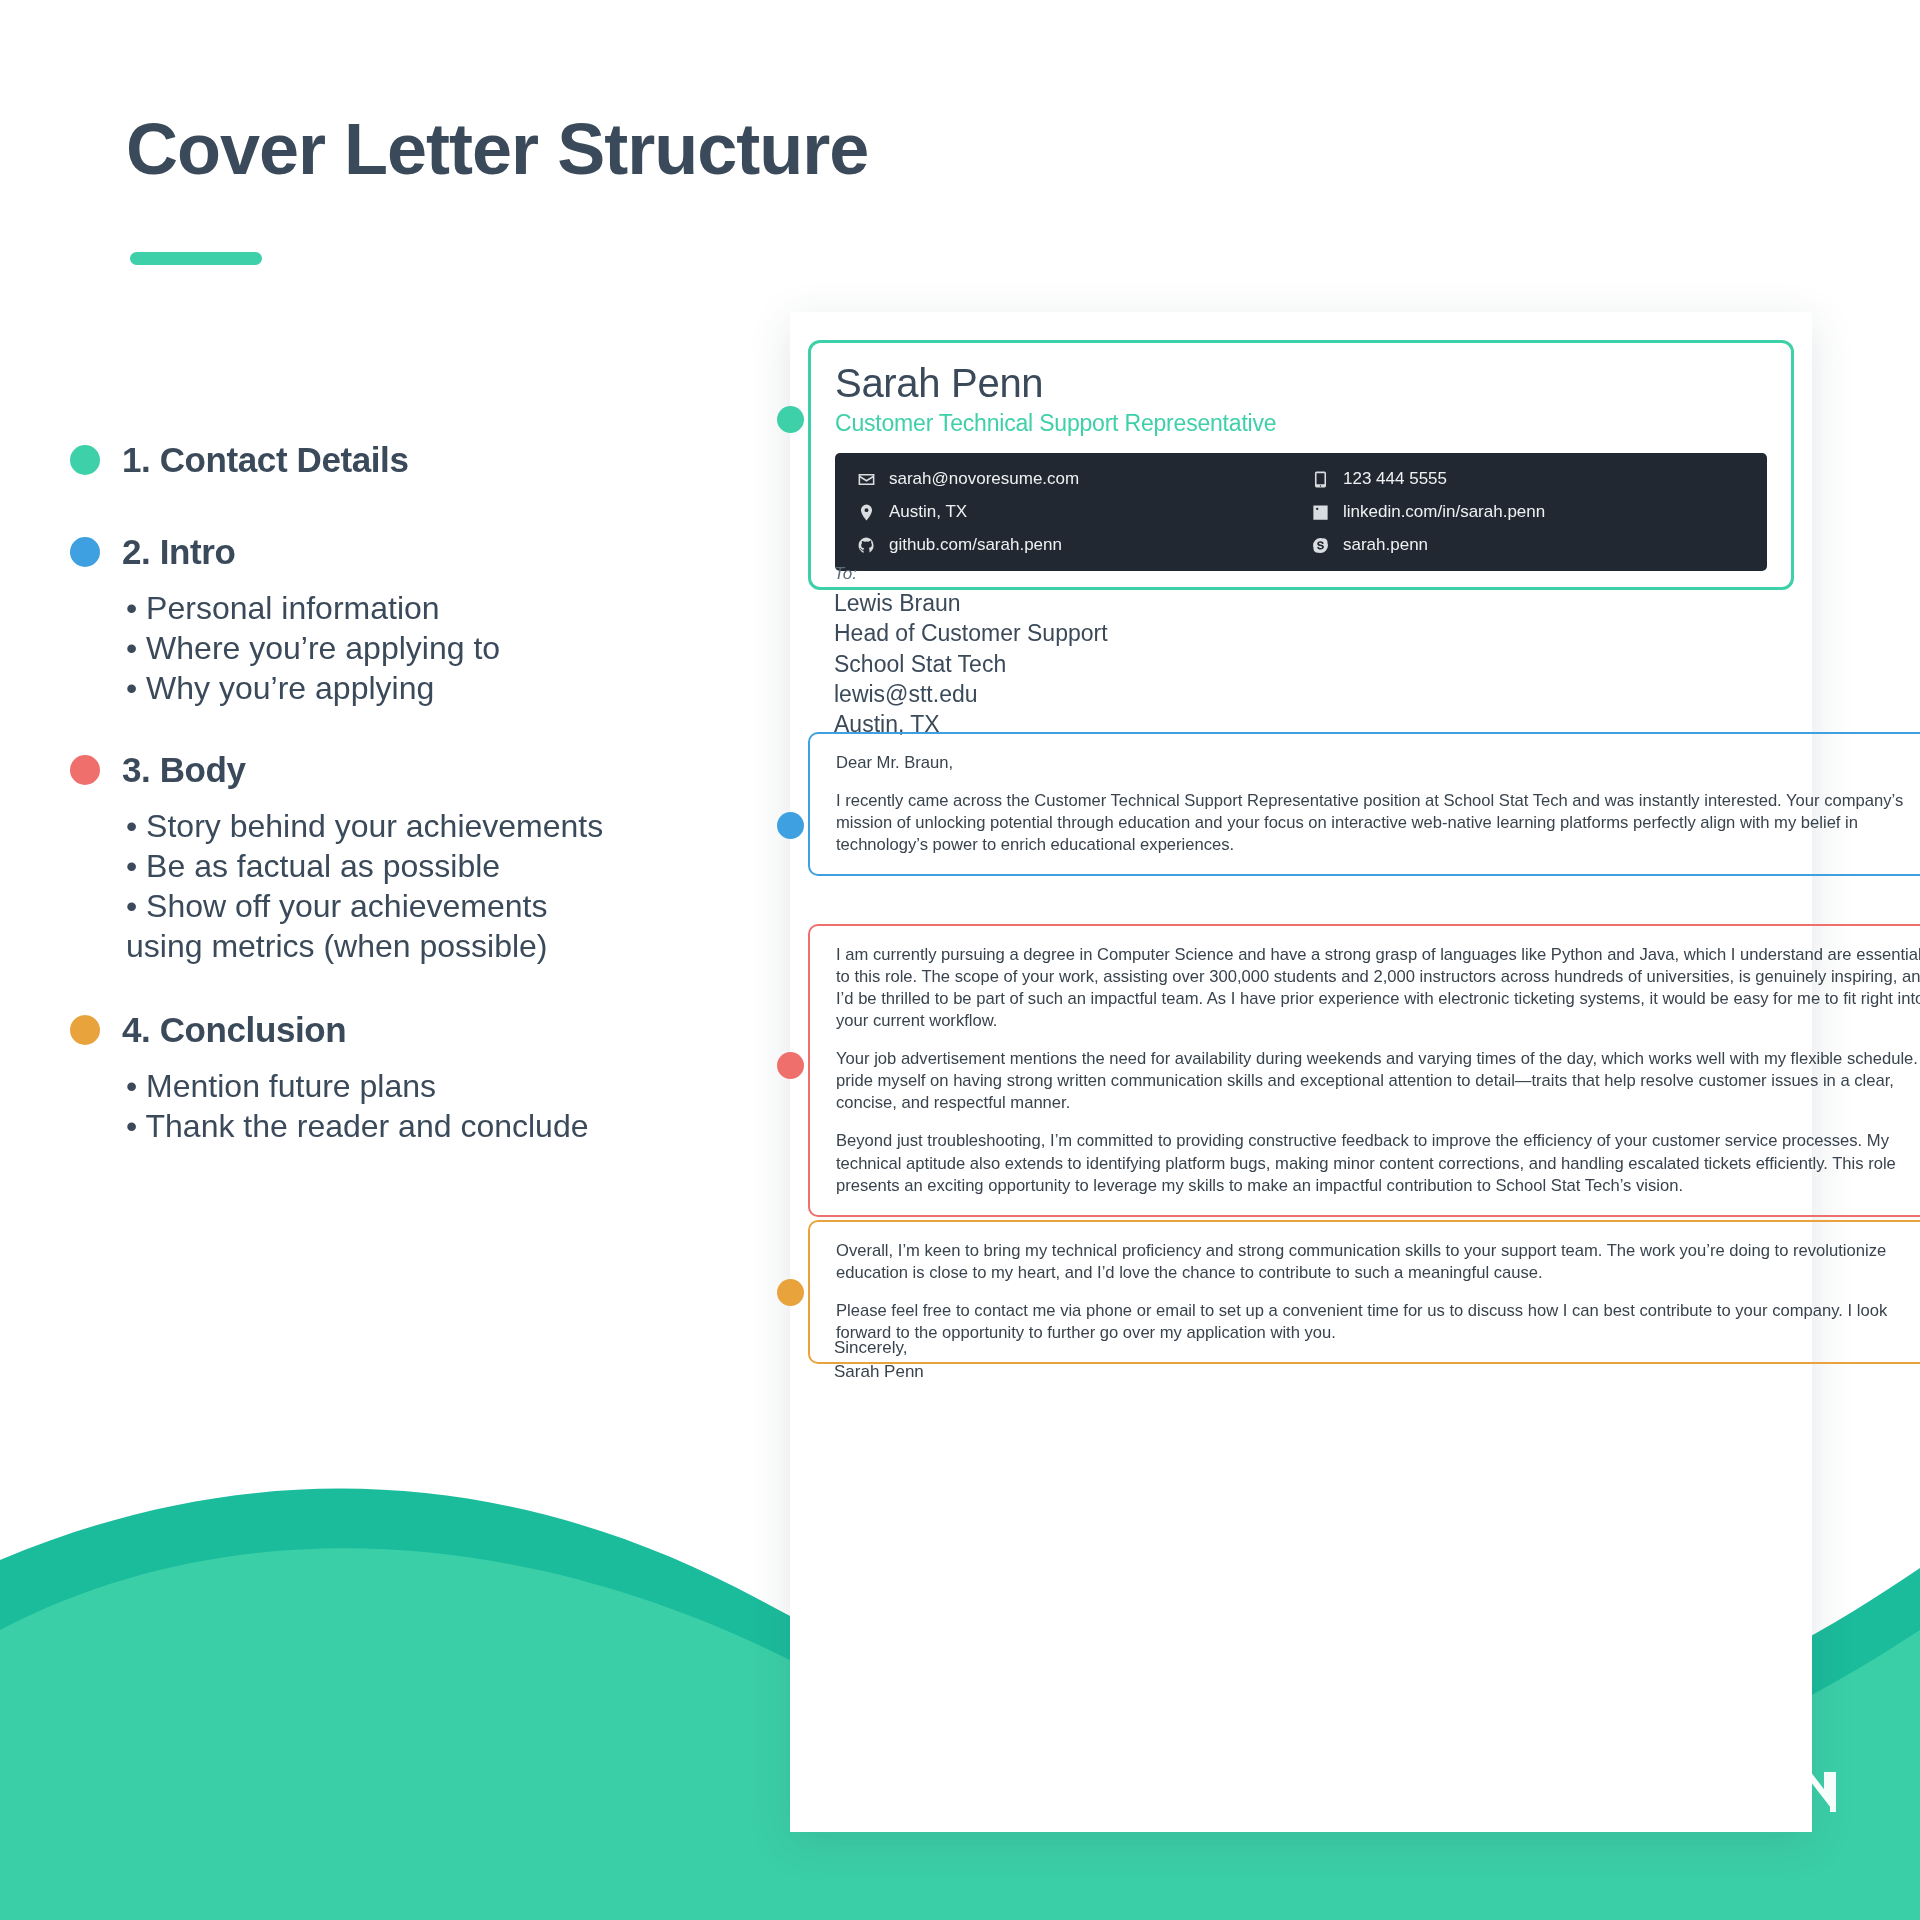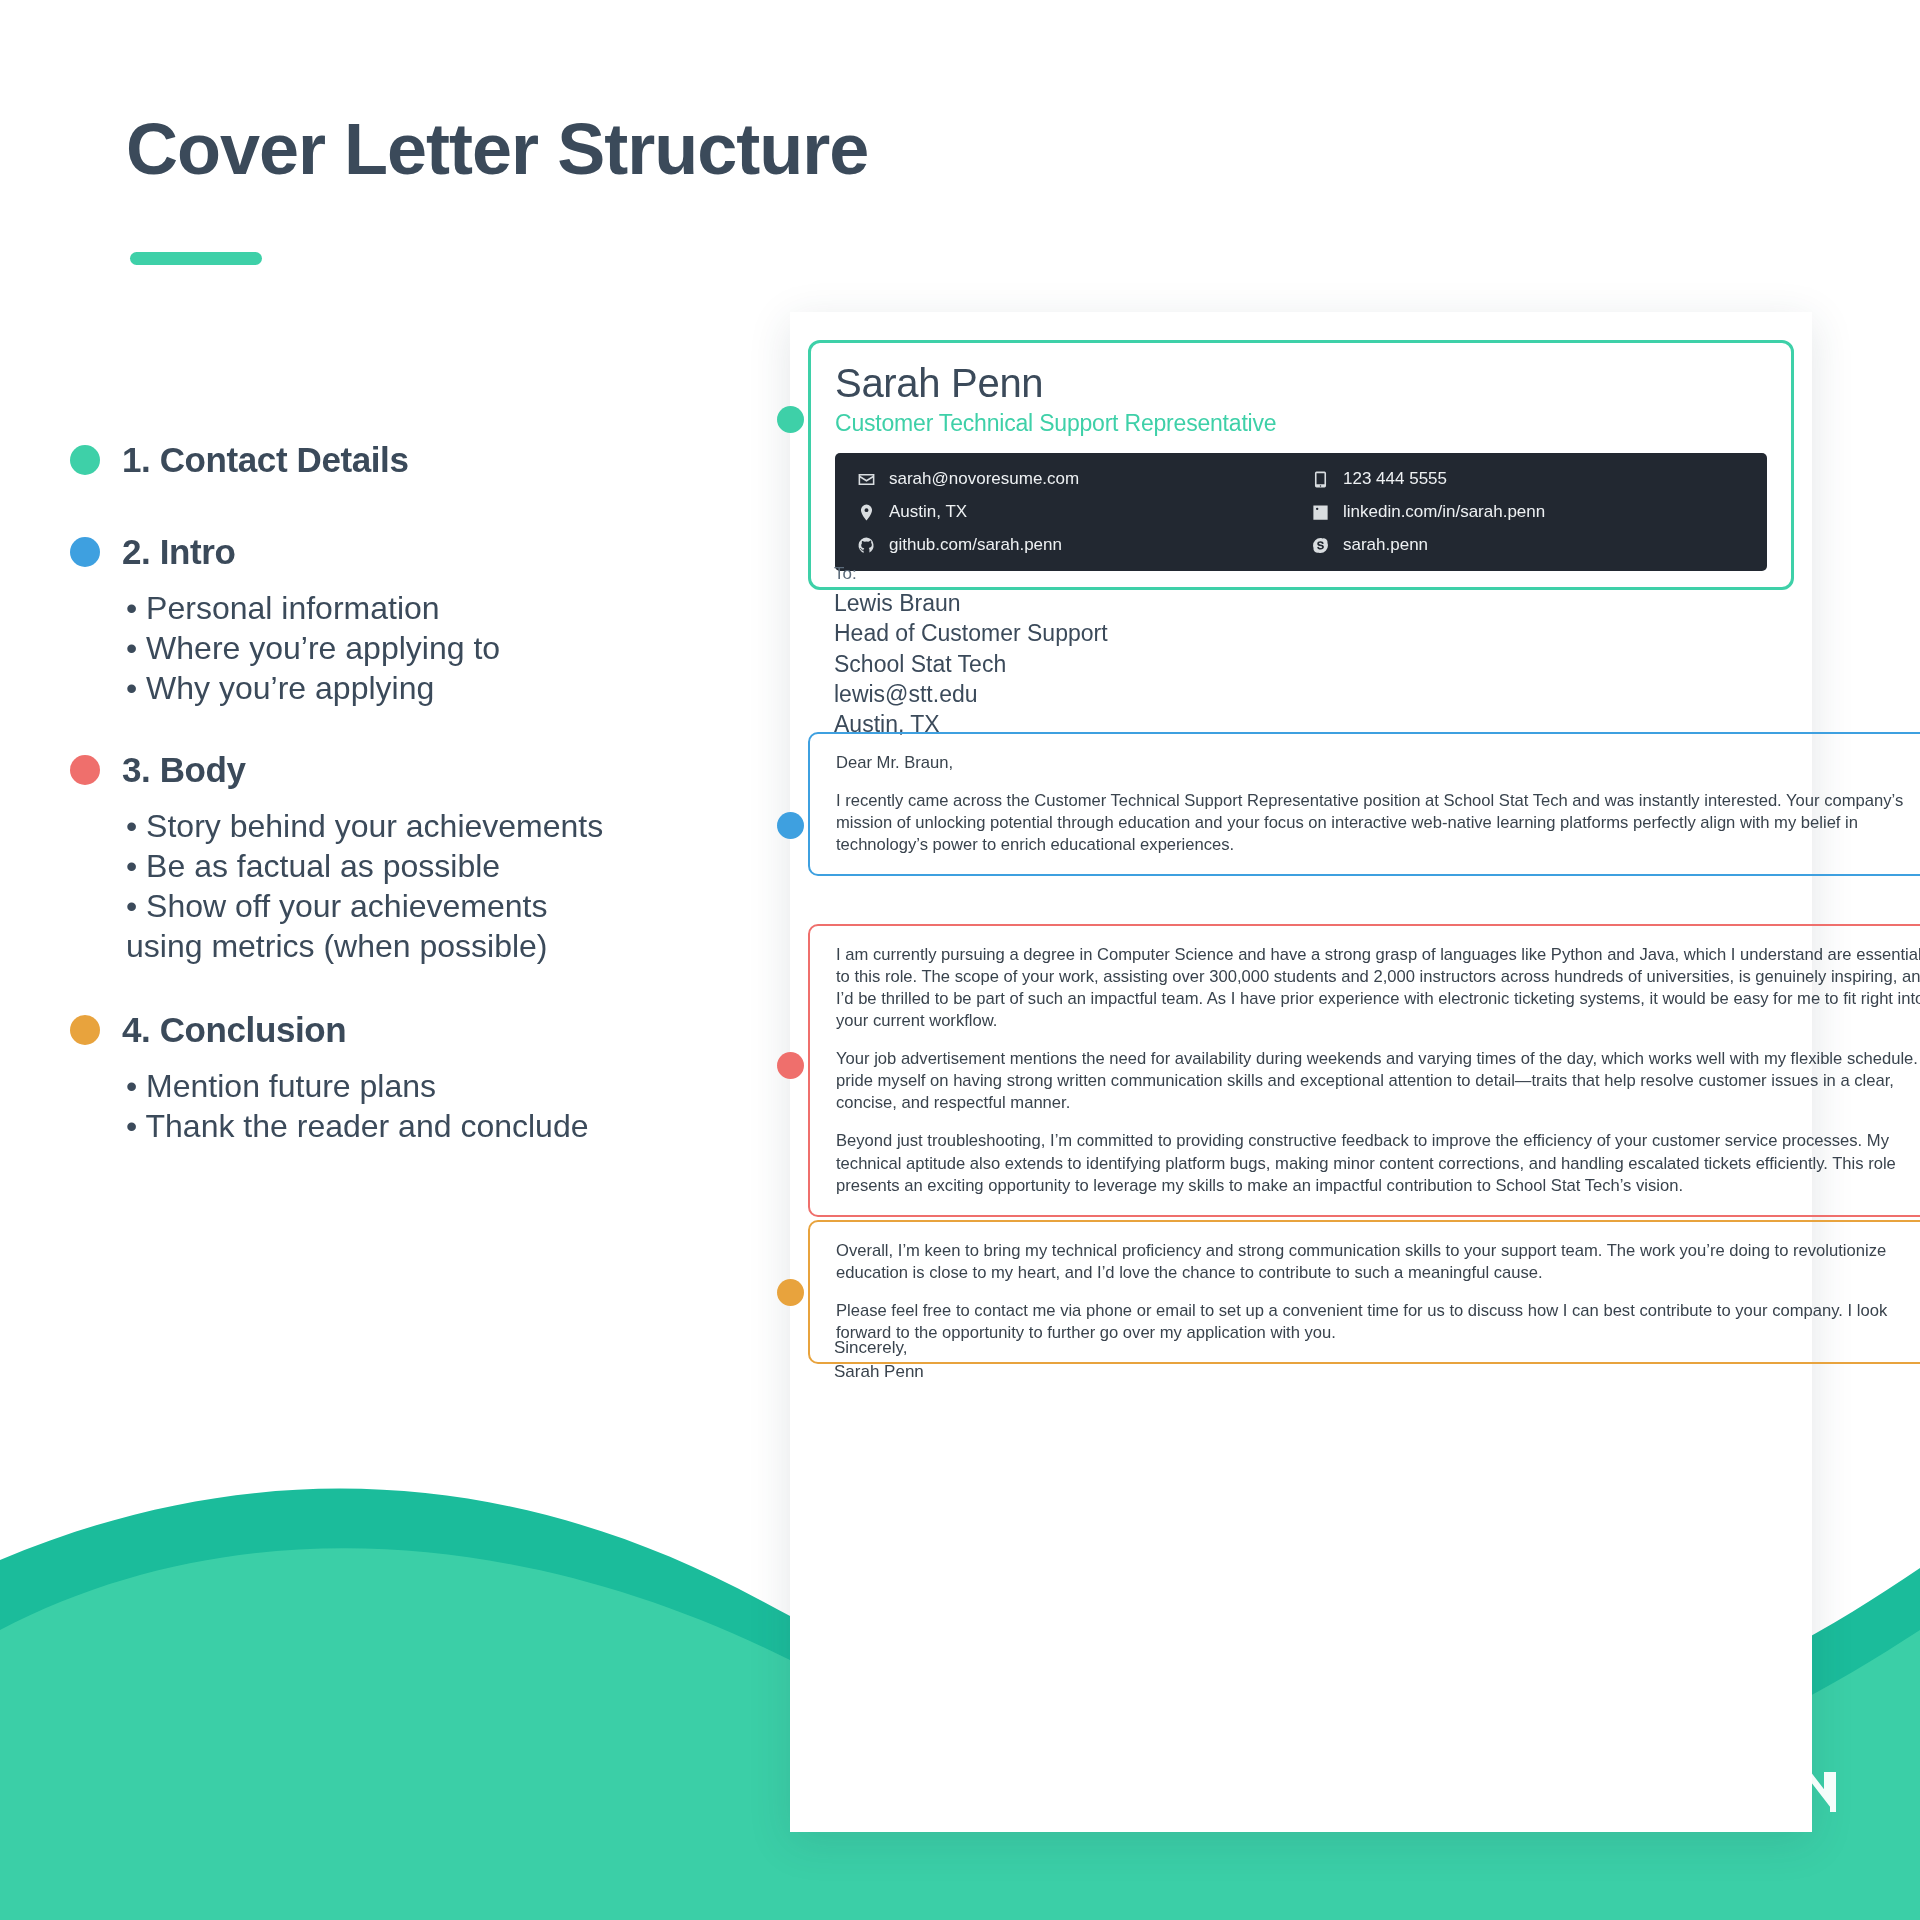--- a/index.html
+++ b/index.html
@@ -134,21 +134,21 @@
     color: #d9dde0;
   }
   .c-ico svg { display: block; }
 
   
   .to-block {
     position: absolute;
     left: 44px; top: 252px;
     color: #3b4a5a;
   }
-  .to-label { font-size: 17px; color: #5c6b7a; }
+  .to-label { font-size: 17px; font-style: italic; color: #5c6b7a; }
   .to-lines { font-size: 23px; line-height: 1.32; margin-top: 4px; }
 
   
   .sec {
     position: absolute;
     left: 18px;
     width: 1155px;
     border-radius: 10px;
     padding: 18px 22px 18px 26px;
     font-size: 16.6px;

